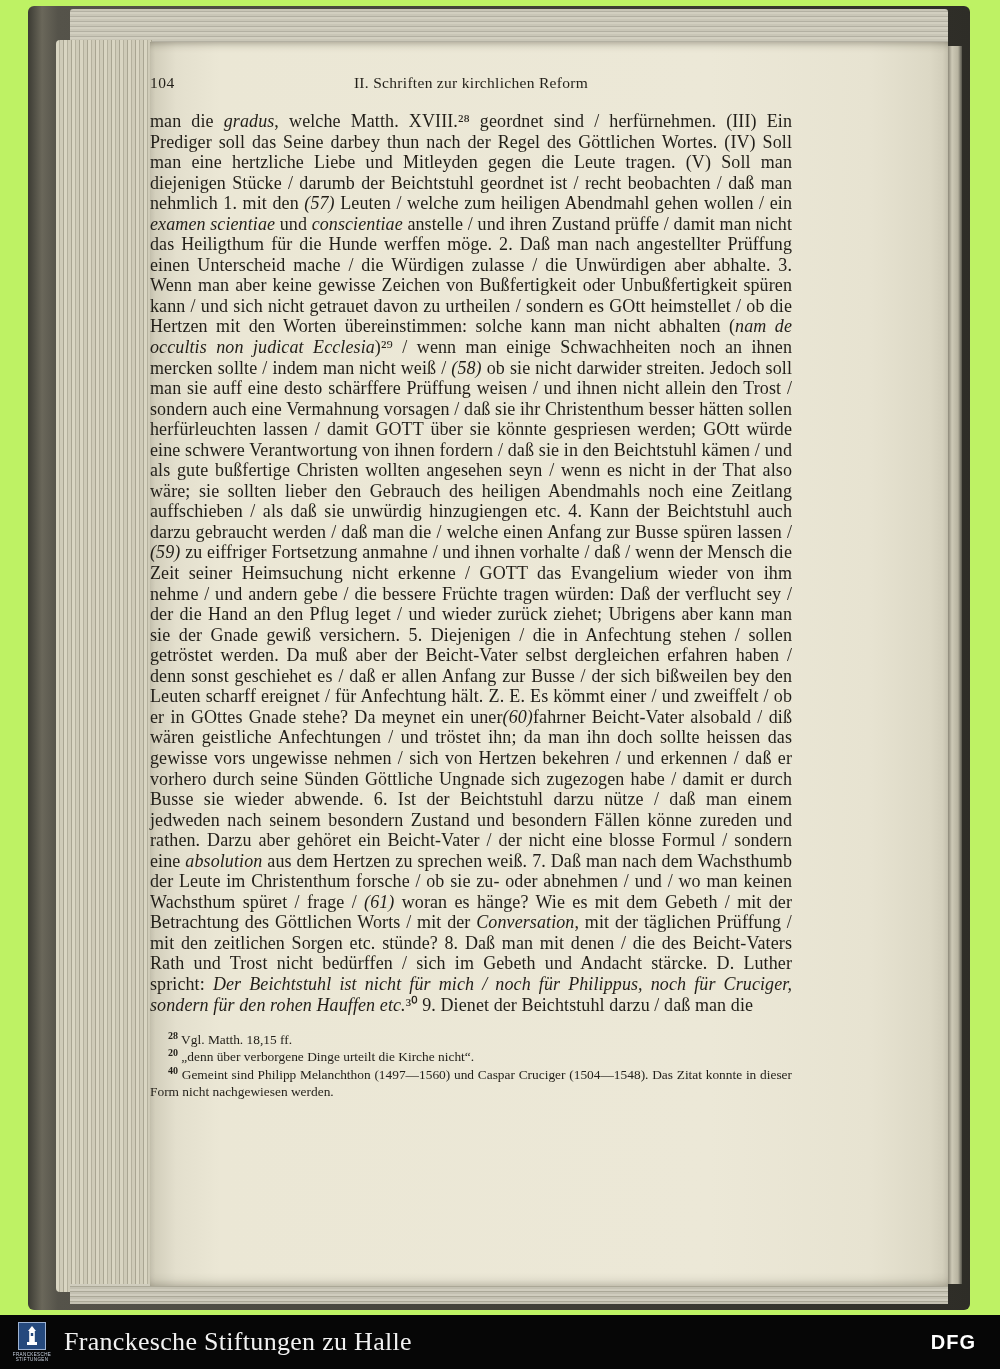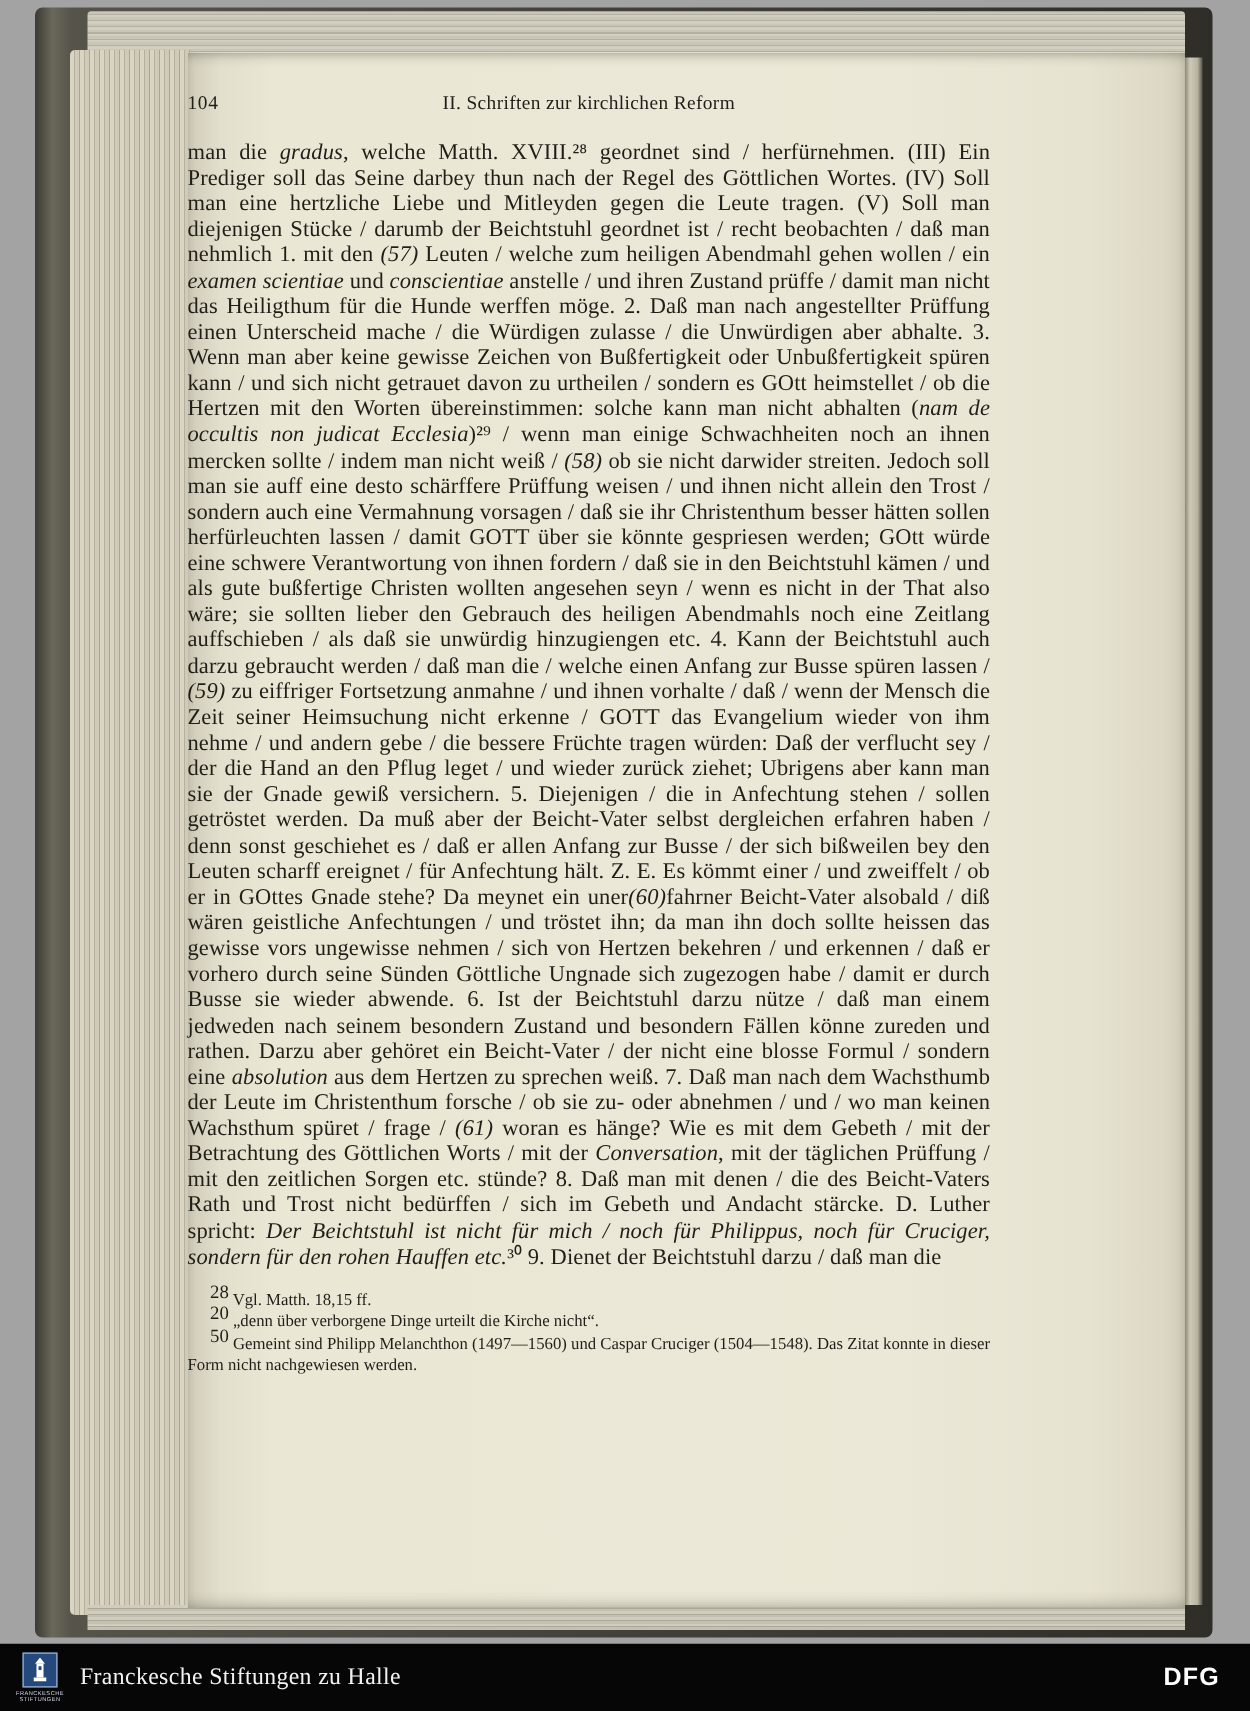--- a/index.html
+++ b/index.html
@@ -1,18 +1,18 @@
 <!DOCTYPE html>
 <html><head>
 <meta charset="utf-8">
 <style>
   html,body { margin:0; padding:0; background:#000; }
   .stage {
     position:relative; width:1000px; height:1369px;
-    background:#a3a3a3; overflow:hidden;
+    background:#bef264; overflow:hidden;
     font-family:"Liberation Serif", serif;
   }
   
   .book-cover {
     position:absolute; left:28px; top:6px; width:942px; height:1304px;
     background:linear-gradient(90deg,#3c3b33 0,#6a675a 14px,#55534a 30px,#2e2d27 100%);
     border-radius:6px;
   }
   .page-top-edge {
     position:absolute; left:70px; top:9px; width:878px; height:36px;
@@ -51,41 +51,41 @@
     margin-top:13px;
     font-size:18px; line-height:20.55px;
     text-align:justify; text-justify:inter-word;
     letter-spacing:.1px;
   }
   .body-text .it { font-style:italic; }
   .footnotes {
     margin-top:16px; font-size:13.4px; line-height:17.4px; text-align:justify;
   }
   .footnotes p { margin:0; text-indent:18px; }
-  .footnotes sup { font-size:15px; line-height:0; }
+  .footnotes sup { font-size:10px; line-height:0;font-weight:bold; }
   
   .footer-bar {
     position:absolute; left:0; bottom:0; width:1000px; height:54px;
     background:#060606; display:flex; align-items:center;
     font-family:"Liberation Sans", sans-serif;
   }
   .institution-logo {
     margin-left:14px; width:36px; display:flex; flex-direction:column; align-items:center;
   }
   .tower-box {
     width:26px; height:26px; background:#25497d; display:flex; align-items:center; justify-content:center;
     border:1px solid #9db2d2;
   }
   .logo-caption {
     margin-top:2px; font-size:4.5px; line-height:5px; color:#cfd8e8; text-align:center; letter-spacing:.4px;
     width:52px; white-space:pre-line;
   }
   .institution-name {
     margin-left:14px; color:#f2f2f2; font-family:"Liberation Serif", serif;
-    font-size:19px; letter-spacing:.3px;
+    font-size:26px; letter-spacing:.3px;
   }
   .dfg-logo {
     margin-left:auto; margin-right:24px; color:#ffffff;
     font-weight:bold; font-size:20px; letter-spacing:1px;
   }
 </style>
 </head>
 <body>
 
 <div class="stage">
@@ -99,21 +99,21 @@
 
   <div class="page-content">
     <div class="page-header">
       <span class="page-num">104</span>
       <span class="running-head">II. Schriften zur kirchlichen Reform</span>
     </div>
     <div class="body-text"><span>man die </span><span class="it">gradus</span><span>, welche Matth. XVIII.²⁸ geordnet sind / herfürnehmen. (III) Ein Prediger soll das Seine darbey thun nach der Regel des Göttlichen Wortes. (IV) Soll man eine hertzliche Liebe und Mitleyden gegen die Leute tragen. (V) Soll man diejenigen Stücke / darumb der Beichtstuhl geordnet ist / recht beobachten / daß man nehmlich 1. mit den </span><span class="it">(57)</span><span> Leuten / welche zum heiligen Abendmahl gehen wollen / ein </span><span class="it">examen scientiae</span><span> und </span><span class="it">conscientiae</span><span> anstelle / und ihren Zustand prüffe / damit man nicht das Heiligthum für die Hunde werffen möge. 2. Daß man nach angestellter Prüffung einen Unterscheid mache / die Würdigen zulasse / die Unwürdigen aber abhalte. 3. Wenn man aber keine gewisse Zeichen von Bußfertigkeit oder Unbußfertigkeit spüren kann / und sich nicht getrauet davon zu urtheilen / sondern es GOtt heimstellet / ob die Hertzen mit den Worten übereinstimmen: solche kann man nicht abhalten (</span><span class="it">nam de occultis non judicat Ecclesia</span><span>)²⁹ / wenn man einige Schwachheiten noch an ihnen mercken sollte / indem man nicht weiß / </span><span class="it">(58)</span><span> ob sie nicht darwider streiten. Jedoch soll man sie auff eine desto schärffere Prüffung weisen / und ihnen nicht allein den Trost / sondern auch eine Vermahnung vorsagen / daß sie ihr Christenthum besser hätten sollen herfürleuchten lassen / damit GOTT über sie könnte gespriesen werden; GOtt würde eine schwere Verantwortung von ihnen fordern / daß sie in den Beichtstuhl kämen / und als gute bußfertige Christen wollten angesehen seyn / wenn es nicht in der That also wäre; sie sollten lieber den Gebrauch des heiligen Abendmahls noch eine Zeitlang auffschieben / als daß sie unwürdig hinzugiengen etc. 4. Kann der Beichtstuhl auch darzu gebraucht werden / daß man die / welche einen Anfang zur Busse spüren lassen / </span><span class="it">(59)</span><span> zu eiffriger Fortsetzung anmahne / und ihnen vorhalte / daß / wenn der Mensch die Zeit seiner Heimsuchung nicht erkenne / GOTT das Evangelium wieder von ihm nehme / und andern gebe / die bessere Früchte tragen würden: Daß der verflucht sey / der die Hand an den Pflug leget / und wieder zurück ziehet; Ubrigens aber kann man sie der Gnade gewiß versichern. 5. Diejenigen / die in Anfechtung stehen / sollen getröstet werden. Da muß aber der Beicht-Vater selbst dergleichen erfahren haben / denn sonst geschiehet es / daß er allen Anfang zur Busse / der sich bißweilen bey den Leuten scharff ereignet / für Anfechtung hält. Z. E. Es kömmt einer / und zweiffelt / ob er in GOttes Gnade stehe? Da meynet ein uner</span><span class="it">(60)</span><span>fahrner Beicht-Vater alsobald / diß wären geistliche Anfechtungen / und tröstet ihn; da man ihn doch sollte heissen das gewisse vors ungewisse nehmen / sich von Hertzen bekehren / und erkennen / daß er vorhero durch seine Sünden Göttliche Ungnade sich zugezogen habe / damit er durch Busse sie wieder abwende. 6. Ist der Beichtstuhl darzu nütze / daß man einem jedweden nach seinem besondern Zustand und besondern Fällen könne zureden und rathen. Darzu aber gehöret ein Beicht-Vater / der nicht eine blosse Formul / sondern eine </span><span class="it">absolution</span><span> aus dem Hertzen zu sprechen weiß. 7. Daß man nach dem Wachsthumb der Leute im Christenthum forsche / ob sie zu- oder abnehmen / und / wo man keinen Wachsthum spüret / frage / </span><span class="it">(61)</span><span> woran es hänge? Wie es mit dem Gebeth / mit der Betrachtung des Göttlichen Worts / mit der </span><span class="it">Conversation</span><span>, mit der täglichen Prüffung / mit den zeitlichen Sorgen etc. stünde? 8. Daß man mit denen / die des Beicht-Vaters Rath und Trost nicht bedürffen / sich im Gebeth und Andacht stärcke. D. Luther spricht: </span><span class="it">Der Beichtstuhl ist nicht für mich / noch für Philippus, noch für Cruciger, sondern für den rohen Hauffen etc.</span><span>³⁰ 9. Dienet der Beichtstuhl darzu / daß man die</span></div>
     <div class="footnotes">
         <p><sup>28</sup> Vgl. Matth. 18,15 ff.</p>
         <p><sup>20</sup> „denn über verborgene Dinge urteilt die Kirche nicht“.</p>
-        <p><sup>50</sup> Gemeint sind Philipp Melanchthon (1497—1560) und Caspar Cruciger (1504—1548). Das Zitat konnte in dieser Form nicht nachgewiesen werden.</p>
+        <p><sup>40</sup> Gemeint sind Philipp Melanchthon (1497—1560) und Caspar Cruciger (1504—1548). Das Zitat konnte in dieser Form nicht nachgewiesen werden.</p>
       </div>
   </div>
 
   <div class="footer-bar">
     <div class="institution-logo">
       <div class="tower-box">
         <svg width="16" height="20" viewBox="0 0 16 20" aria-hidden="true">
           <polygon points="8,0 12,5 4,5" fill="#ffffff"></polygon>
           <rect x="5.2" y="5" width="5.6" height="11" fill="#ffffff"></rect>
           <rect x="3" y="16" width="10" height="3" fill="#ffffff"></rect>

